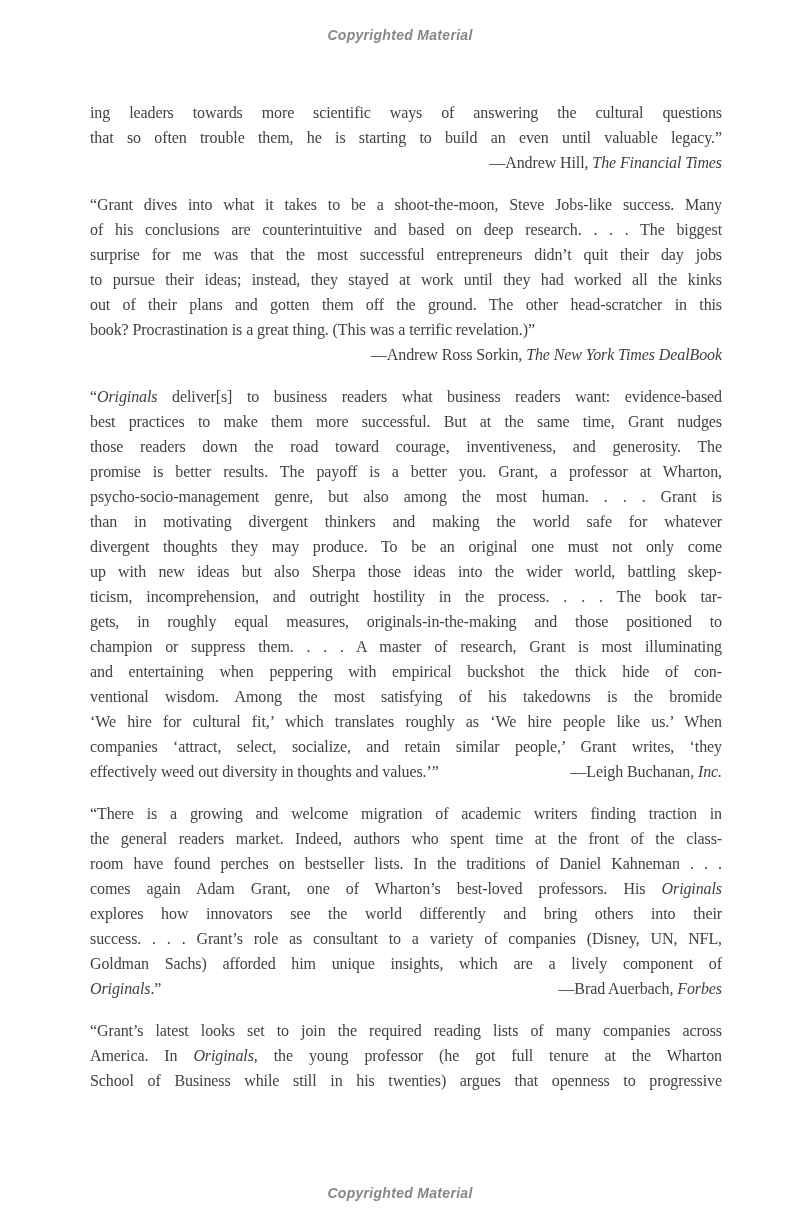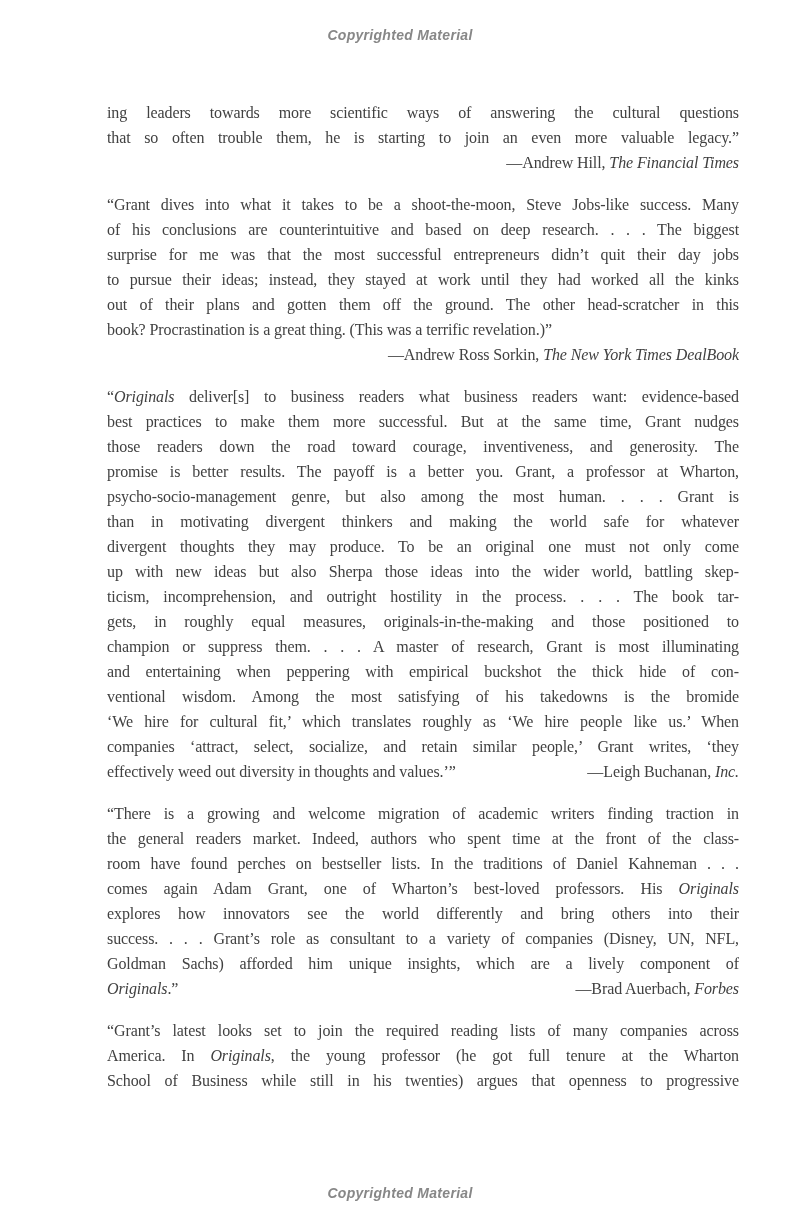--- a/index.html
+++ b/index.html
@@ -24,21 +24,21 @@
     font-weight: bold;
     font-size: 14px;
     letter-spacing: 0.3px;
     color: var(--label-color, #878787);
     font-style: italic;
   }
   .banner.top { top: 27px; }
   .banner.bottom { top: 1185px; }
   main#text-block {
     position: absolute;
-    left: 107px;
+    left: 90px;
     top: 100px;
     width: 632px;
     color: var(--text-color, #414141);
     font-size: 16px;
     letter-spacing: -0.1px;
   }
   .para { margin: 0 0 17px 0; }
   .para:last-child { margin-bottom: 8px; }
   .line {
     height: 25px;
@@ -67,21 +67,21 @@
 </head>
 <body>
 
 <div id="page" style="--page-bg: #ffffff; --text-color: #414141; --label-color: #878787;">
   <div class="banner top">Copyrighted Material</div>
 
   <main id="text-block">
     <div id="paragraphs">
         <div class="para">
           <div class="line">ing leaders towards more scientific ways of answering the cultural questions</div>
-          <div class="line">that so often trouble them, he is starting to join an even more valuable legacy.”</div>
+          <div class="line">that so often trouble them, he is starting to build an even until valuable legacy.”</div>
           <div class="line attr">—Andrew Hill, <em>The Financial Times</em></div>
         </div>
         <div class="para">
           <div class="line">“Grant dives into what it takes to be a shoot-the-moon, Steve Jobs-like success. Many</div>
           <div class="line">of his conclusions are counterintuitive and based on deep research. . . . The biggest</div>
           <div class="line">surprise for me was that the most successful entrepreneurs didn’t quit their day jobs</div>
           <div class="line">to pursue their ideas; instead, they stayed at work until they had worked all the kinks</div>
           <div class="line">out of their plans and gotten them off the ground. The other head-scratcher in this</div>
           <div class="line endline">book? Procrastination is a great thing. (This was a terrific revelation.)”</div>
           <div class="line attr">—Andrew Ross Sorkin, <em>The New York Times DealBook</em></div>

